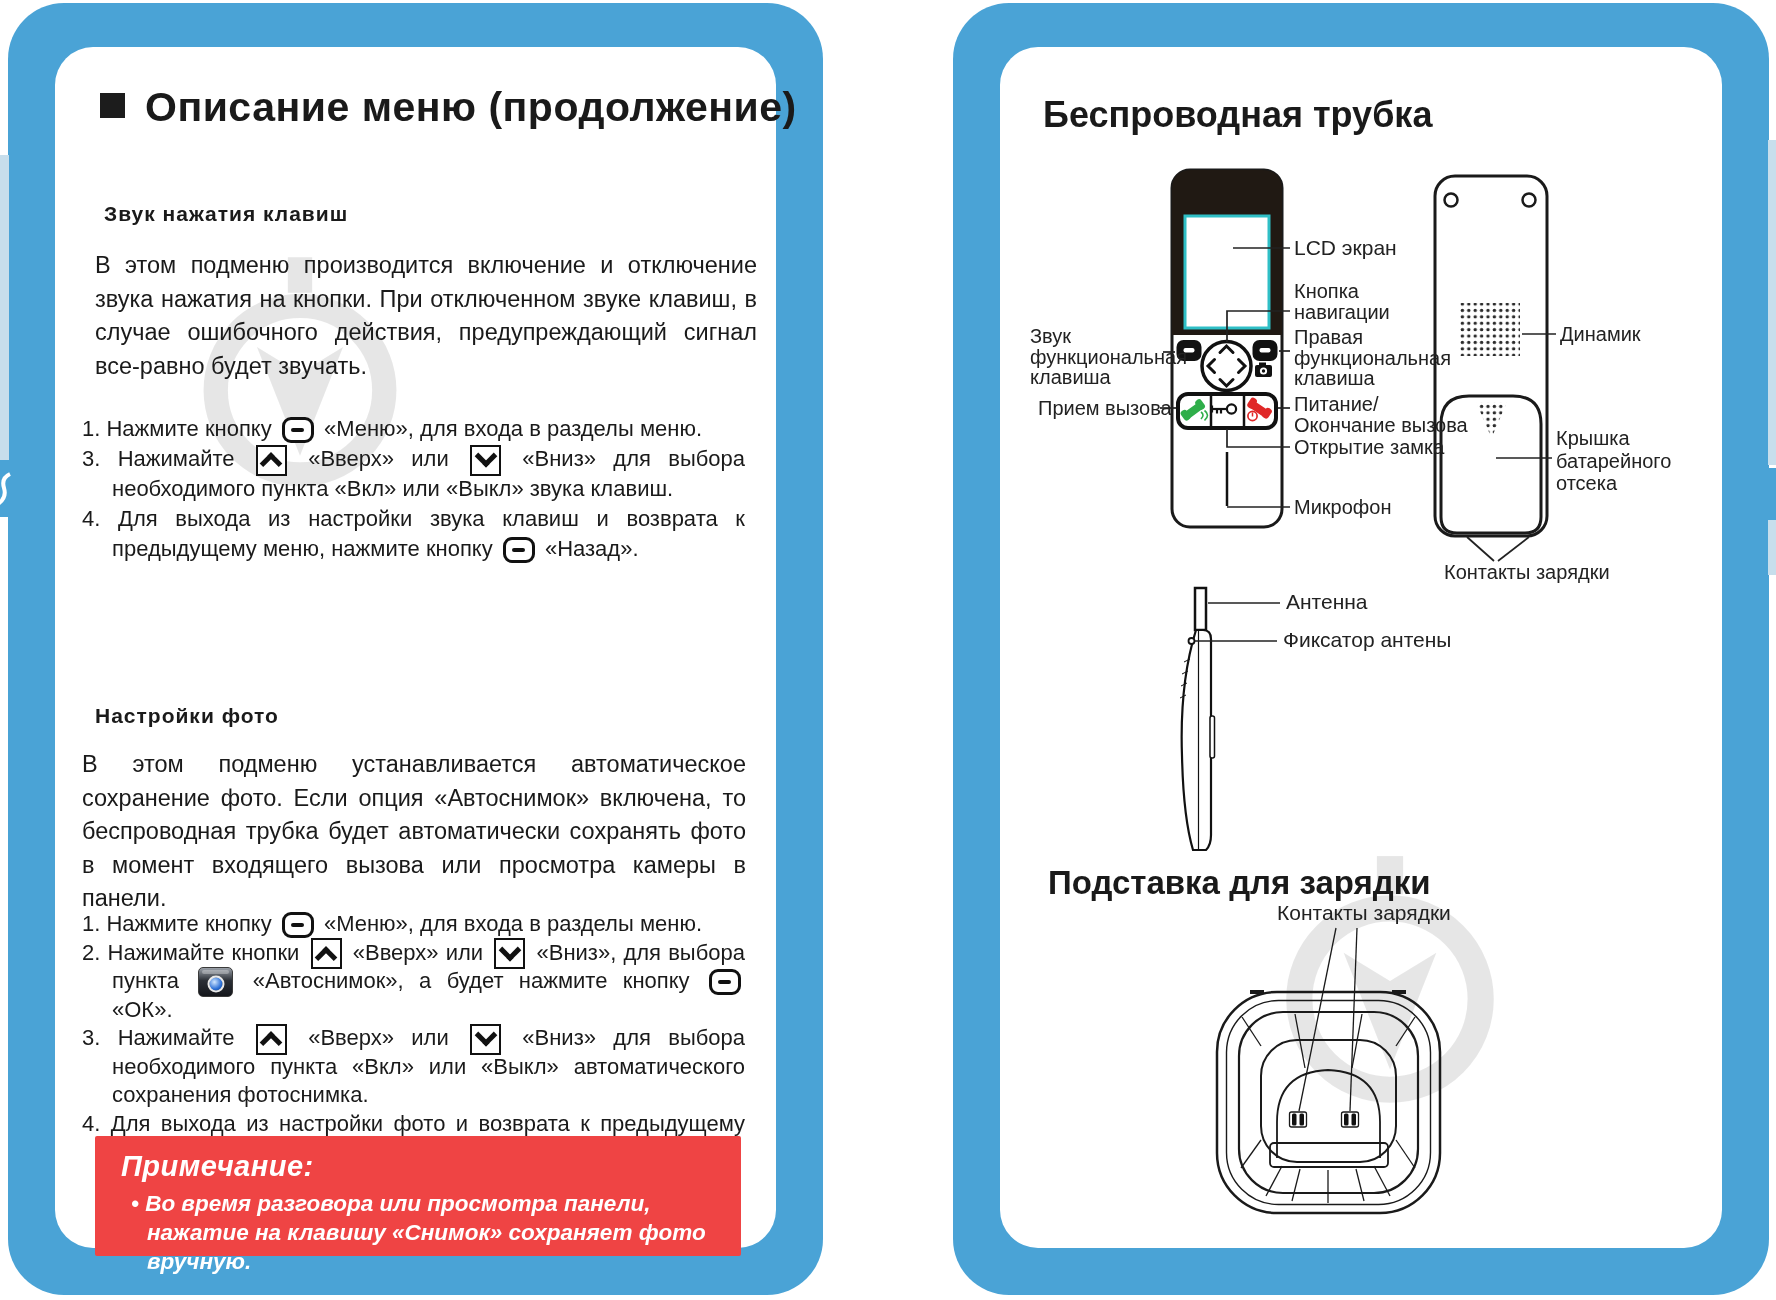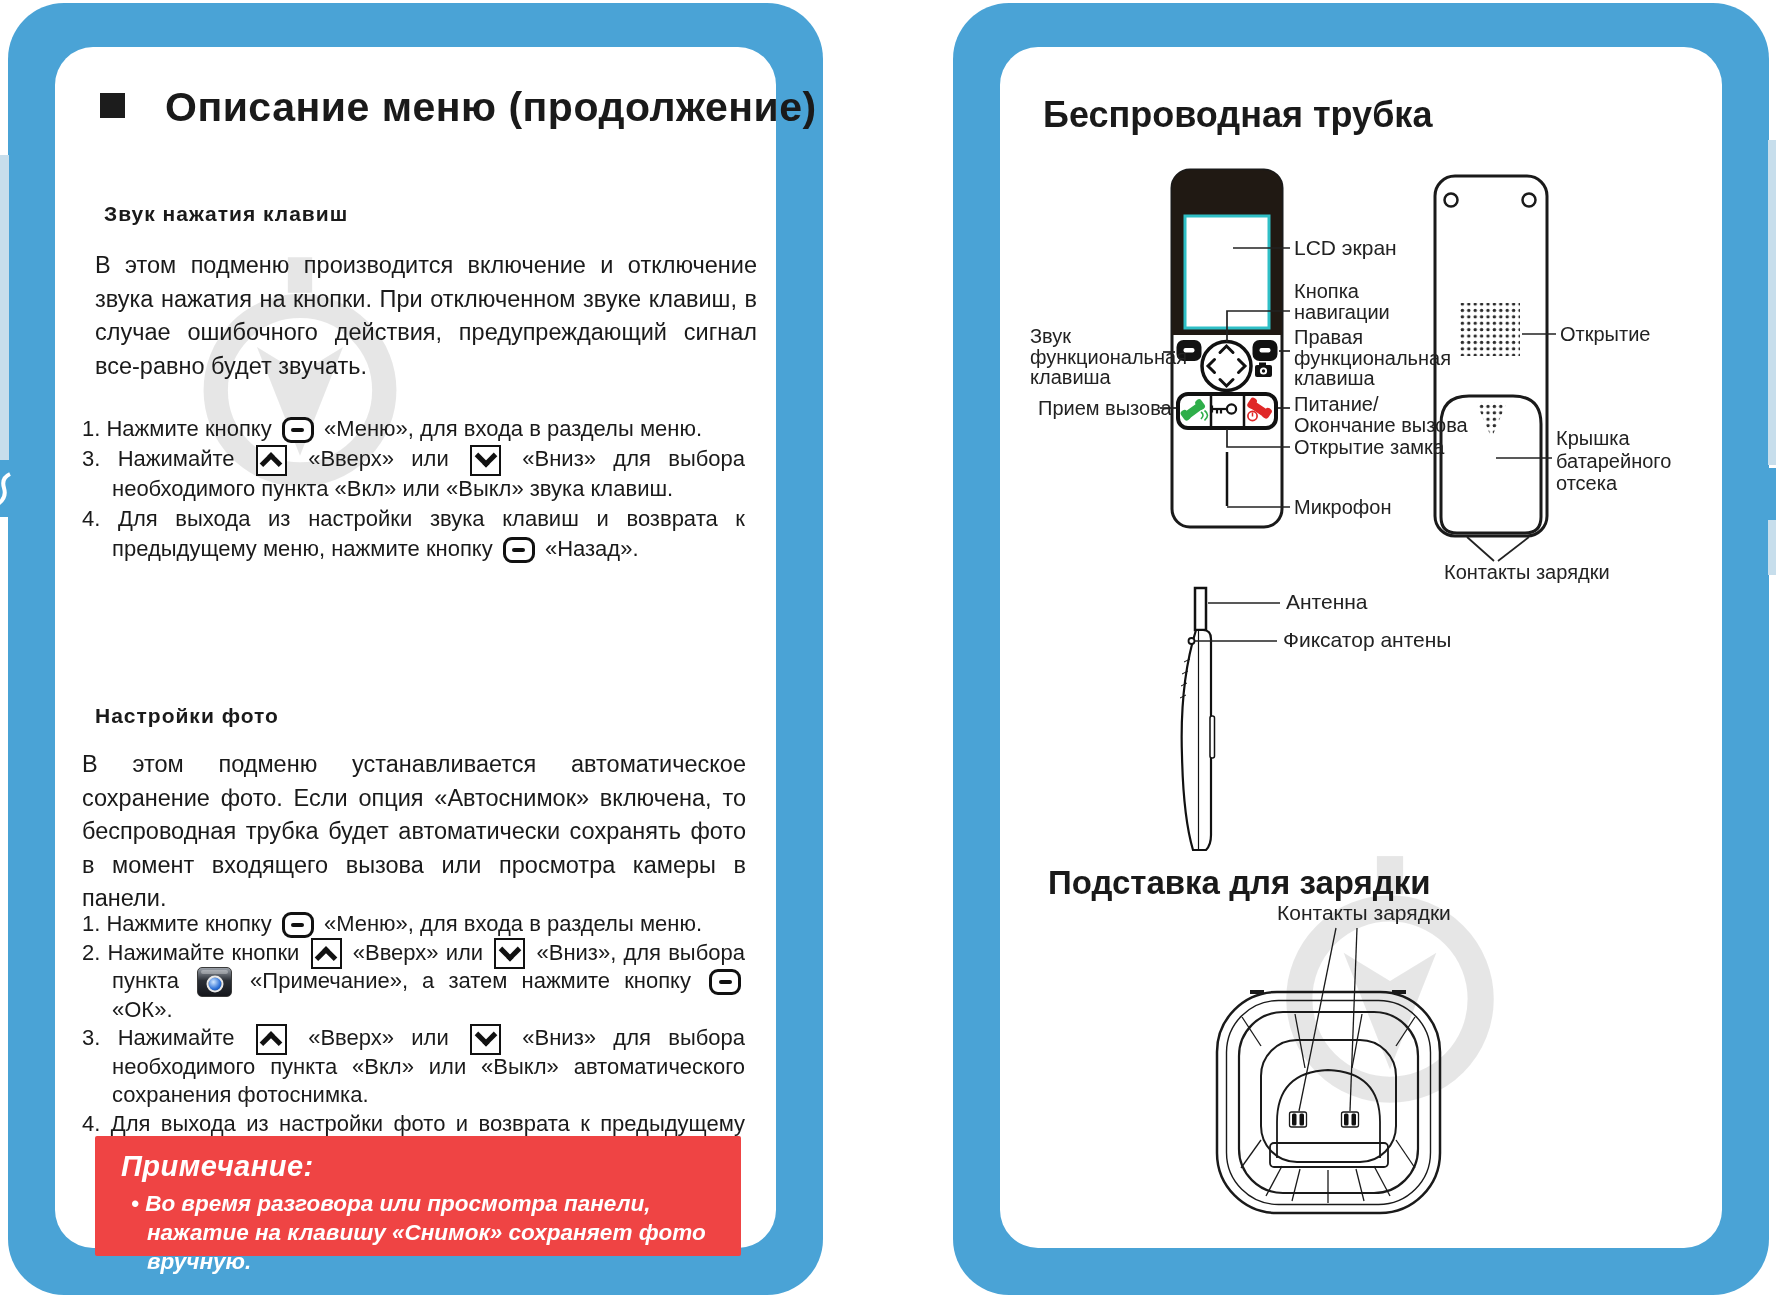--- a/index.html
+++ b/index.html
@@ -9,21 +9,21 @@
   
   .page{position:absolute;background:#4AA3D6;border-radius:56px;z-index:0;}
   .page-inner{position:absolute;left:47px;top:44px;right:47px;bottom:47px;
               background:#fff;border-radius:38px;}
   
   .tab{position:absolute;z-index:1;}
   
   .wm{position:absolute;z-index:1;opacity:.6;}
   
   .z2{z-index:2;}
-  .title-row{display:flex;align-items:flex-start;gap:40px;}
+  .title-row{display:flex;align-items:flex-start;gap:20px;}
   .title-square{width:25px;height:25px;background:#1c1c1c;margin-top:9px;flex:none;}
   .page-title{font-size:41px;font-weight:bold;letter-spacing:.5px;white-space:nowrap;}
   .sec-head{font-size:21px;font-weight:bold;letter-spacing:1px;white-space:nowrap;}
   .para{font-size:23.5px;line-height:33.5px;text-align:justify;}
   .steps{font-size:22px;line-height:30px;text-align:justify;margin-top:24px;}
   .step{padding-left:30px;text-indent:-30px;}
   
   .ic{display:inline-block;vertical-align:middle;position:relative;
       margin:-12px 4px;text-indent:0;}
   .ic.menu-button{width:26px;height:20px;border:3.5px solid #111;border-radius:9px;background:#fff;}
@@ -106,21 +106,21 @@
     <div class="step"><span>3. Нажимайте </span><span class="ic up-button"></span><span> «Вверх» или </span><span class="ic down-button"></span><span> «Вниз» для выбора необходимого пункта «Вкл» или «Выкл» звука клавиш.</span></div>
     <div class="step"><span>4. Для выхода из настройки звука клавиш и возврата к предыдущему меню, нажмите кнопку </span><span class="ic menu-button"></span><span> «Назад».</span></div>
   </div>
 
 <div class="abs z2 sec-head" style="left:95px;top:704px;">Настройки фото</div>
 
 <div class="abs z2 para" style="left:82px;top:748px;width:664px;">В этом подменю устанавливается автоматическое сохранение фото. Если опция «Автоснимок» включена, то беспроводная трубка будет автоматически сохранять фото в момент входящего вызова или просмотра камеры в панели.</div>
 
 <div class="abs z2 steps" style="left:82px;top:886px;width:663px;line-height:28.5px;">
     <div class="step"><span>1. Нажмите кнопку </span><span class="ic menu-button"></span><span> «Меню», для входа в разделы меню.</span></div>
-    <div class="step"><span>2. Нажимайте кнопки </span><span class="ic up-button"></span><span> «Вверх» или </span><span class="ic down-button"></span><span> «Вниз», для выбора пункта </span><span class="ic camera-icon"></span><span> «Примечание», а затем нажмите кнопку </span><span class="ic menu-button"></span><span> «ОК».</span></div>
+    <div class="step"><span>2. Нажимайте кнопки </span><span class="ic up-button"></span><span> «Вверх» или </span><span class="ic down-button"></span><span> «Вниз», для выбора пункта </span><span class="ic camera-icon"></span><span> «Автоснимок», а будет нажмите кнопку </span><span class="ic menu-button"></span><span> «ОК».</span></div>
     <div class="step"><span>3. Нажимайте </span><span class="ic up-button"></span><span> «Вверх» или </span><span class="ic down-button"></span><span> «Вниз» для выбора необходимого пункта «Вкл» или «Выкл» автоматического сохранения фотоснимка.</span></div>
     <div class="step"><span>4. Для выхода из настройки фото и возврата к предыдущему меню, нажмите кнопку </span><span class="ic menu-button"></span><span> «Назад».</span></div>
   </div>
 
 <div class="abs z2 note-box" style="left:95px;top:1136px;width:646px;height:110px;padding:10px 0 0 0;">
   <div class="note-head" style="margin:4px 0 6px 26px;">Примечание:</div>
   <div class="note-bullet" style="margin-left:36px;width:575px;padding-left:16px;text-indent:-16px;">• Во время разговора или просмотра панели, нажатие на клавишу «Снимок» сохраняет фото вручную.</div>
 </div>
 
 <div class="abs z2 rp-title" style="left:1043px;top:94px;z-index:3;">Беспроводная трубка</div>
@@ -132,21 +132,21 @@
 функциональная
 клавиша</div>
 <div class="lbl" style="left:1294px;top:327px;">Правая
 функциональная
 клавиша</div>
 <div class="lbl" style="left:1038px;top:398px;">Прием вызова</div>
 <div class="lbl" style="left:1294px;top:394px;">Питание/
 Окончание вызова</div>
 <div class="lbl" style="left:1294px;top:437px;">Открытие замка</div>
 <div class="lbl" style="left:1294px;top:497px;">Микрофон</div>
-<div class="lbl" style="left:1560px;top:324px;">Открытие</div>
+<div class="lbl" style="left:1560px;top:324px;">Динамик</div>
 <div class="lbl" style="left:1556px;top:427px;line-height:22.5px;">Крышка
 батарейного
 отсека</div>
 <div class="lbl" style="left:1444px;top:562px;">Контакты зарядки</div>
 <div class="lbl" style="left:1286px;top:592px;font-size:21px;">Антенна</div>
 <div class="lbl" style="left:1283px;top:630px;font-size:21px;">Фиксатор антены</div>
 <div class="abs cradle-title" style="left:1048px;top:864px;z-index:3;">Подставка для зарядки</div>
 <div class="lbl" style="left:1277px;top:903px;font-size:21px;">Контакты зарядки</div>
 
 <svg class="diagram" width="1776" height="1300" viewBox="0 0 1776 1300">

